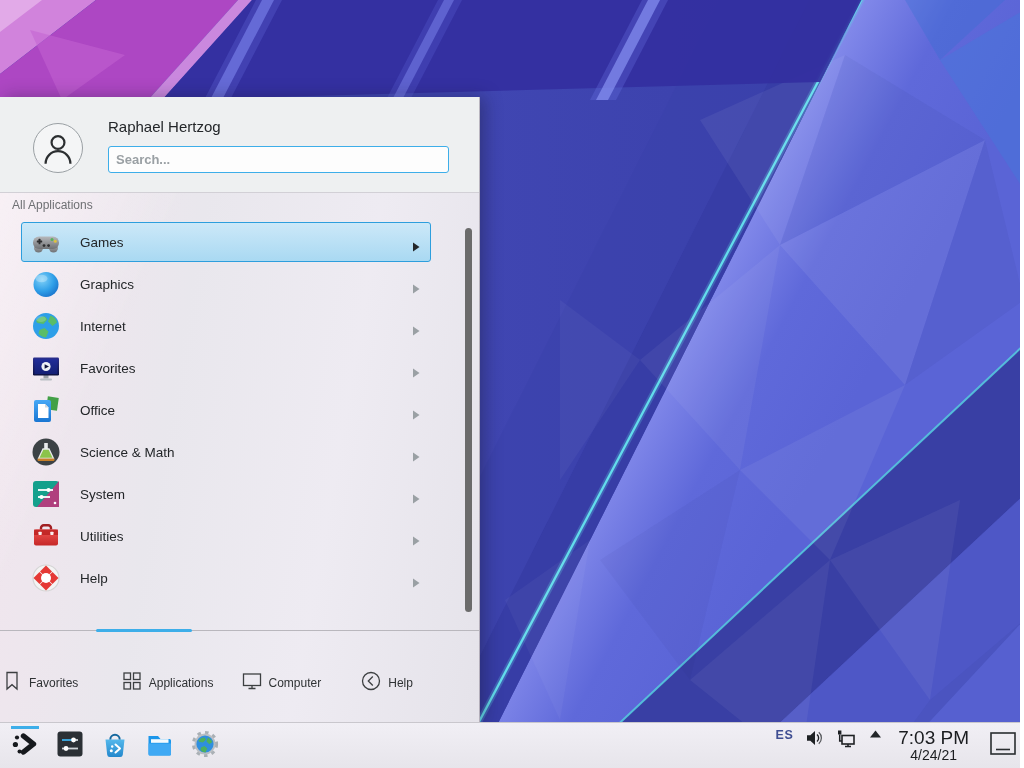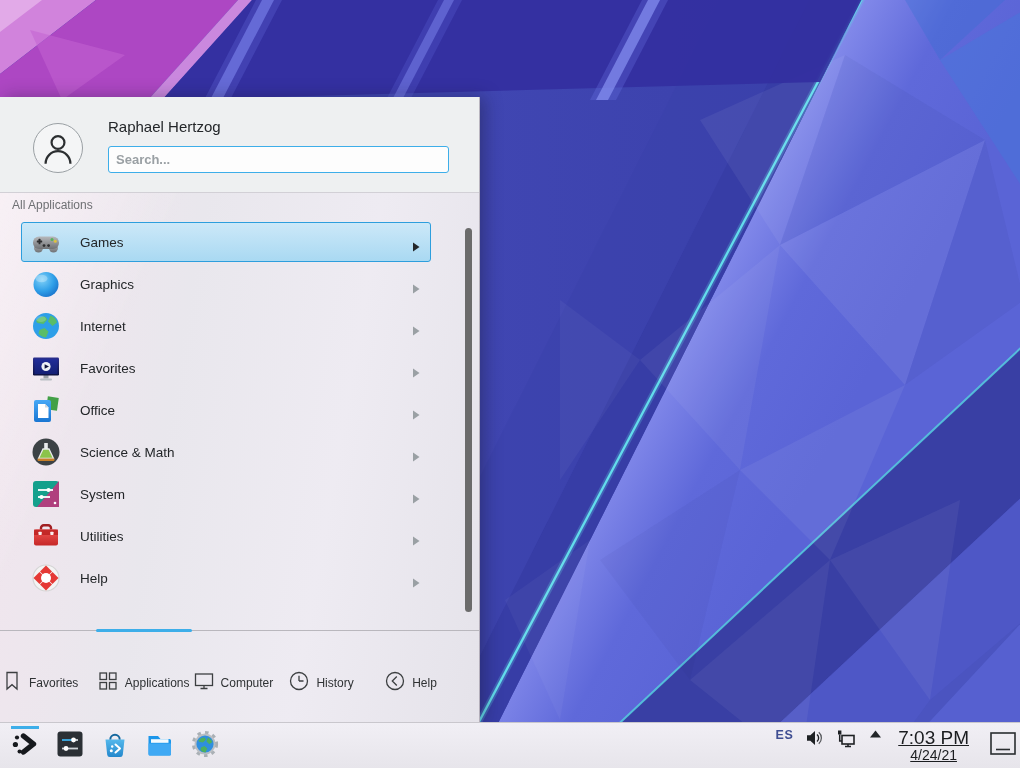--- a/index.html
+++ b/index.html
@@ -76,21 +76,21 @@
     border-top:1px solid #c9c7cd;
     display:flex; align-items:center;
   }
   .tb-launchers { display:flex; align-items:center; padding-left:6px; gap:7px; }
   .tb-btn { position:relative; width:38px; height:40px; display:flex; align-items:center; justify-content:center; }
   .active-line { position:absolute; left:5px; top:0; width:28px; height:3px; background:#3daee9; }
   .tb-spacer { flex:1; }
   .tray { display:flex; align-items:flex-start; gap:11px; padding-right:6px; }
   .kbd-layout { font-size:12.5px; font-weight:bold; color:#3f4e92; letter-spacing:.5px; }
   .tray-icon { display:flex; align-items:center; justify-content:center; }
-  .clock { text-align:center; line-height:1.05; margin:0 8px 0 4px; color:#1b1d20;text-decoration:underline; }
+  .clock { text-align:center; line-height:1.05; margin:0 8px 0 4px; color:#1b1d20; }
   .clock .time { font-size:19px; }
   .clock .date { font-size:14px; }
   .show-desktop { width:30px; height:30px; display:flex; align-items:center; justify-content:center; }
 </style>
 </head>
 <body>
 
 <div class="desktop">
 
   <svg class="wallpaper" width="1024" height="768" viewBox="0 0 1024 768" preserveAspectRatio="none">
@@ -394,29 +394,20 @@
       <div class="tab">
         <span>
           <svg width="24" height="24" viewBox="0 0 24 24">
             <rect x="3.5" y="5" width="17" height="11.5"></rect>
               <path d="M12 16.5 v2.8 M8.5 19.5 h7"></path>
           </svg>
         </span>
         <span class="tab-label">Computer</span>
       </div>
 
-      <div class="tab">
-        <span>
-          <svg width="24" height="24" viewBox="0 0 24 24">
-            <circle cx="12" cy="12" r="8.5"></circle>
-              <path d="M12 12 V6.8 M12 12 H16.5"></path>
-          </svg>
-        </span>
-        <span class="tab-label">History</span>
-      </div>
 
       <div class="tab">
         <span>
           <svg width="24" height="24" viewBox="0 0 24 24">
             <circle cx="12" cy="12" r="8.5"></circle>
               <path d="M13.8 7.5 L9.3 12 L13.8 16.5"></path>
           </svg>
         </span>
         <span class="tab-label">Help</span>
       </div>

